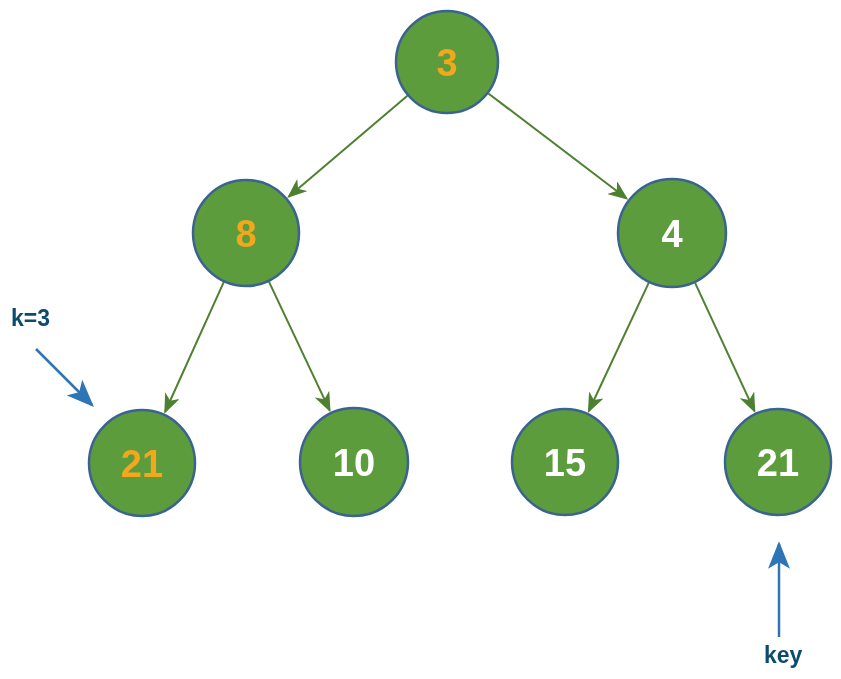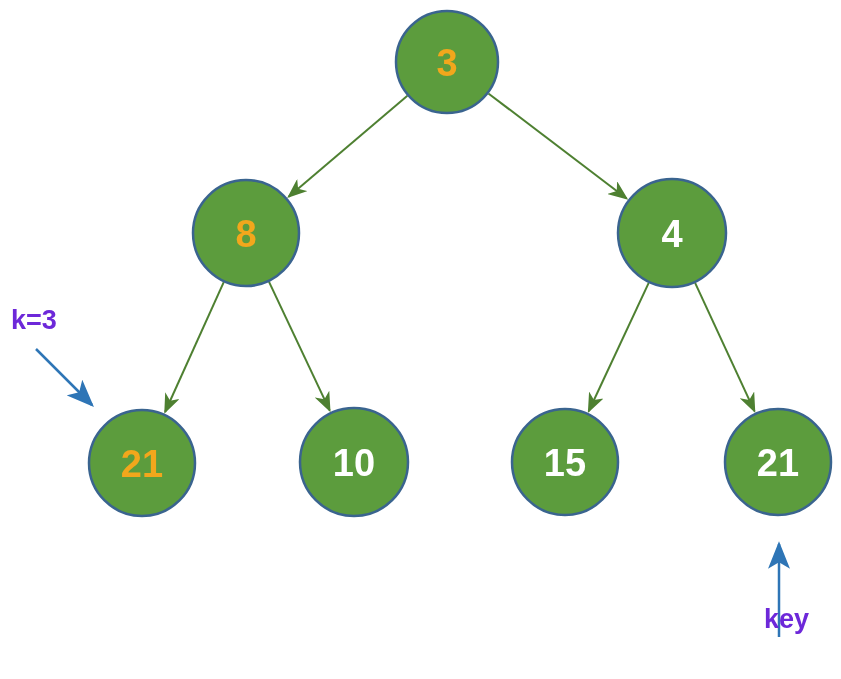--- a/index.html
+++ b/index.html
@@ -15,22 +15,22 @@
     background: #ffffff;
     overflow: hidden;
   }
   .canvas svg {
     position: absolute;
     left: 0;
     top: 0;
   }
   .float-label {
     position: absolute;
-    color: #6d28d9;
-    font-size: 27px;
+    color: #0c4a6e;
+    font-size: 23px;
     font-weight: 600;
     line-height: 1.1;
     white-space: nowrap;
   }
   .node-text {
     font-family: "Liberation Sans", sans-serif;
     font-weight: bold;
     font-size: 38px;
   }
 </style>
@@ -86,14 +86,14 @@
         </g>
       </g>
     <g id="annotations-layer">
         <line x1="36" y1="349" x2="92" y2="405" stroke="#2E75B6" stroke-width="2.5" marker-end="url(#arrow-blue)"></line>
         <line x1="779" y1="637" x2="779" y2="544" stroke="#2E75B6" stroke-width="2.5" marker-end="url(#arrow-blue)"></line>
       </g>
   </svg>
 
   <div class="float-label" id="k3-label" style="left: 11px; top: 306px;">k=3</div>
 
-  <div class="float-label" id="key-label" style="left: 764px; top: 605px;">key</div>
+  <div class="float-label" id="key-label" style="left: 764px; top: 643px;">key</div>
 </div>
 
 </body></html>

